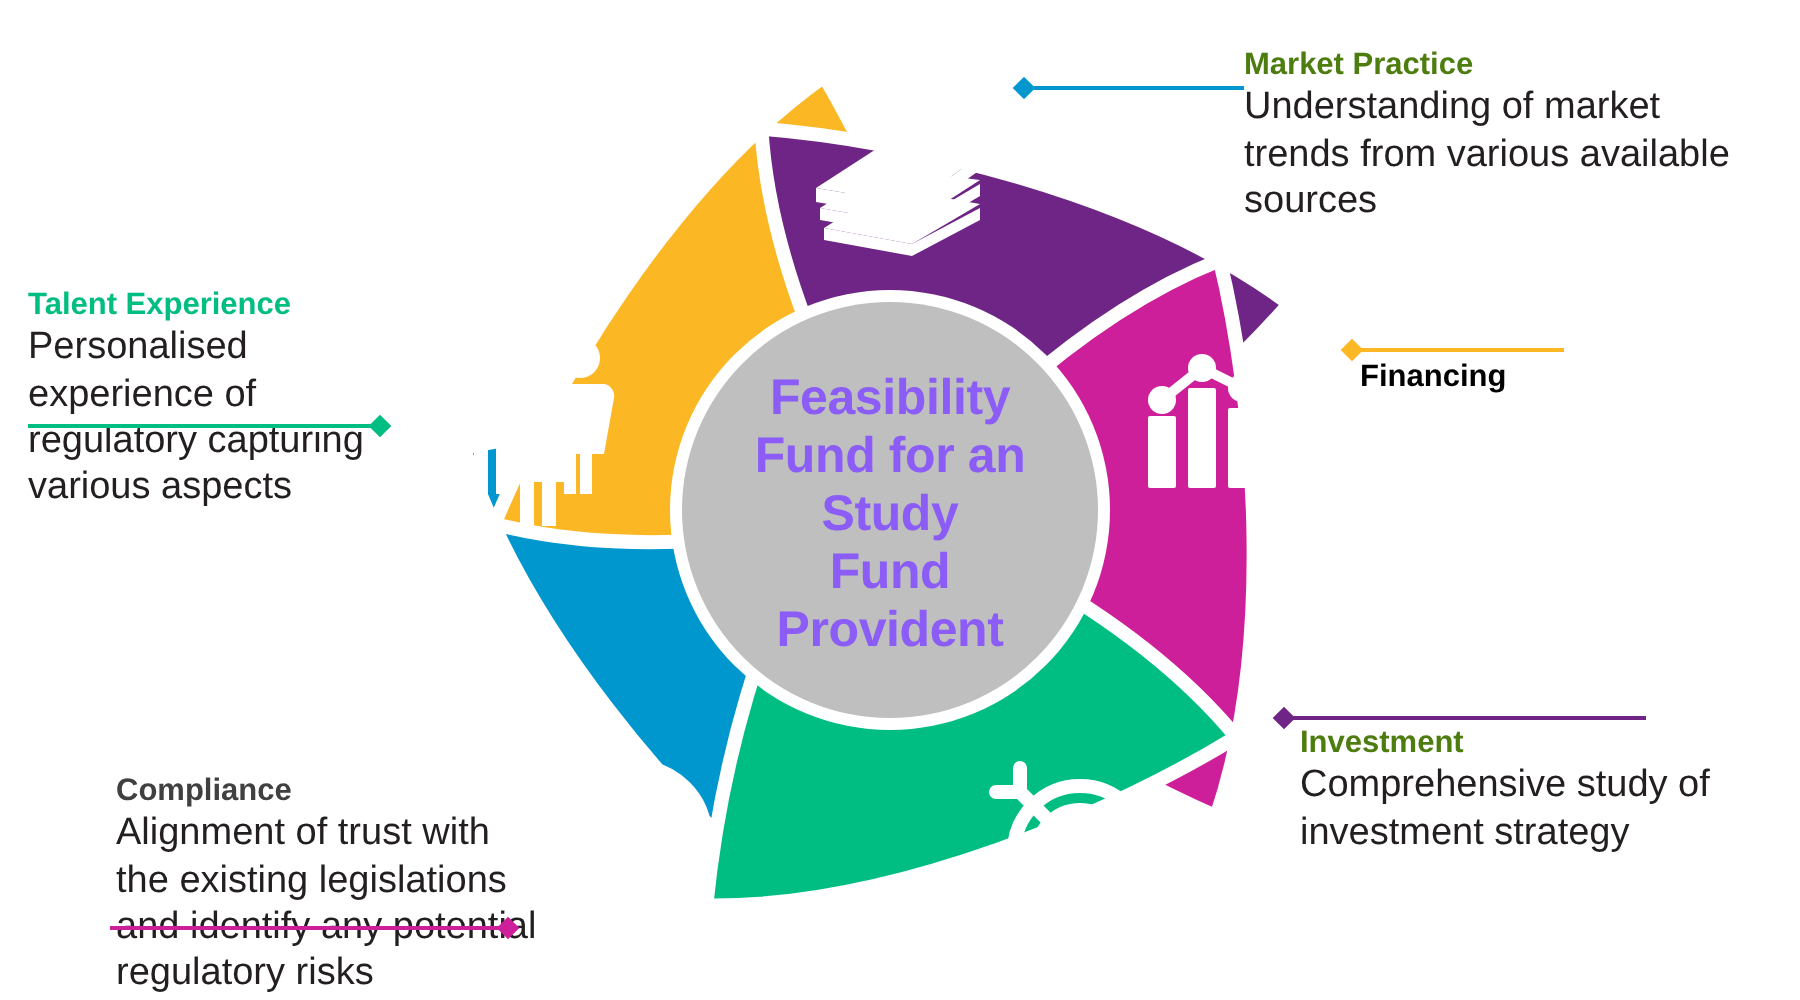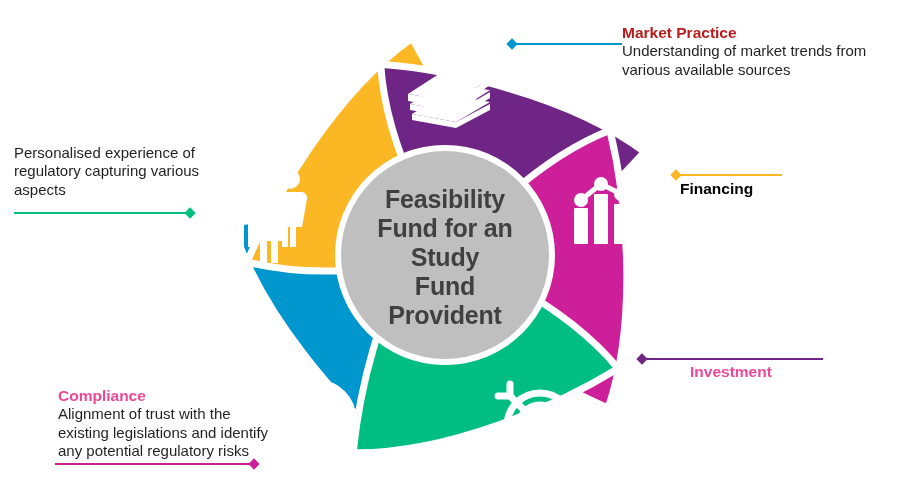--- a/index.html
+++ b/index.html
@@ -31,21 +31,21 @@
     position: absolute;
   }
   .callout-title {
     font-size: 15.5px;
     font-weight: bold;
     line-height: 1.12;
     margin: 0 0 1px 0;
     white-space: nowrap;
   }
   .callout-desc {
-    font-size: 15px;
+    font-size: 19px;
     color: #231f20;
     line-height: 1.22;
     margin: 0;
     font-weight: normal;
   }
   .callout.right .callout-title,
   .callout.right .callout-desc { text-align: left; }
   .callout.left .callout-title,
   .callout.left .callout-desc { text-align: left; }
 
@@ -70,21 +70,21 @@
 
   .center-text {
     position: absolute;
     left: 338px;
     top: 185px;
     width: 214px;
     text-align: center;
     font-size: 25px;
     font-weight: bold;
     line-height: 1.16;
-    color: #404040;
+    color: #8b5cf6;
     letter-spacing: -0.2px;
   }
 </style>
 </head>
 <body>
 
 <div id="diagram-root">
 
   <svg class="stage" viewBox="0 0 900 500">
     <defs>
@@ -198,50 +198,52 @@
     <div>Study</div>
     <div>Fund</div>
     <div>Provident</div>
   </div>
 
   <div class="conn" style="left:508px; top:43px; width:114px;">
     <div class="bar" style="background:#0096CE;"></div>
     <div class="dot" style="left:0px; background:#0096CE;"></div>
   </div>
   <div class="callout right" style="left:622px; top:24px; width:252px;">
-    <p class="callout-title" style="color:#b91c1c;">Market Practice</p>
+    <p class="callout-title" style="color:#4d7c0f;">Market Practice</p>
     <p class="callout-desc">Understanding  of market trends from various  available  sources</p>
   </div>
 
   <div class="conn" style="left:672px; top:174px; width:110px;">
     <div class="bar" style="background:#FBB724;"></div>
     <div class="dot" style="left:0px; background:#FBB724;"></div>
   </div>
   <div class="callout right" style="left:680px; top:180px; width:215px;">
     <p class="callout-title" style="color:#000000;">Financing</p>
   </div>
 
   <div class="conn" style="left:638px; top:358px; width:185px;">
     <div class="bar" style="background:#6E2585;"></div>
     <div class="dot" style="left:0px; background:#6E2585;"></div>
   </div>
   <div class="callout right" style="left:650px; top:363px; width:240px;">
-    <p class="callout-title" style="color:#ec4899;margin-left:40px;">Investment</p>
+    <p class="callout-title" style="color:#4d7c0f;">Investment</p>
+    <p class="callout-desc">Comprehensive  study of investment strategy</p>
   </div>
 
   <div class="callout left" style="left:58px; top:387px; width:215px;">
-    <p class="callout-title" style="color:#ec4899;">Compliance</p>
+    <p class="callout-title" style="color:#404040;">Compliance</p>
     <p class="callout-desc">Alignment of trust with the existing legislations and identify any potential regulatory risks</p>
   </div>
   <div class="conn" style="left:55px; top:463px; width:203px;">
     <div class="bar" style="background:#CE1F9B;"></div>
     <div class="dot" style="right:0px; background:#CE1F9B;"></div>
   </div>
 
   <div class="callout left" style="left:14px; top:144px; width:195px;">
+    <p class="callout-title" style="color:#00BE82;">Talent Experience</p>
     <p class="callout-desc">Personalised experience of regulatory capturing various aspects</p>
   </div>
   <div class="conn" style="left:14px; top:212px; width:180px;">
     <div class="bar" style="background:#00BE82;"></div>
     <div class="dot" style="right:0px; background:#00BE82;"></div>
   </div>
 
 </div>
 
 </body></html>

